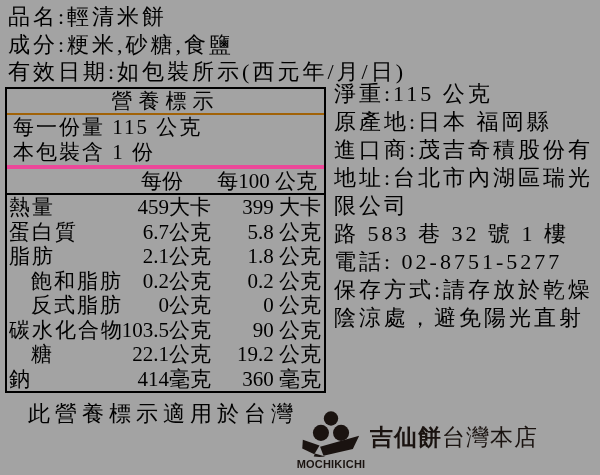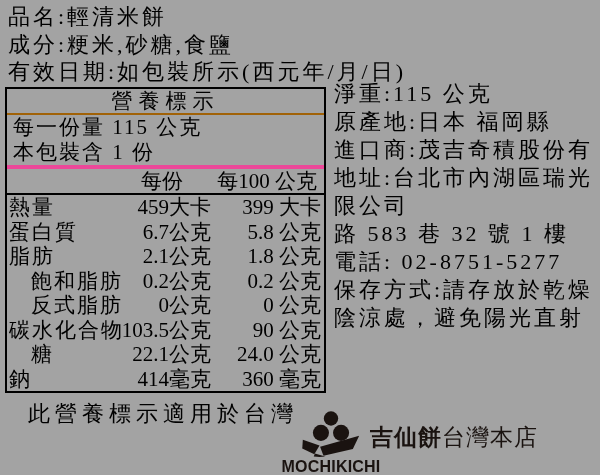--- a/index.html
+++ b/index.html
@@ -26,21 +26,21 @@
   .nt-v2{width:110px;text-align:right;padding-right:3px;white-space:nowrap;}
   
   .footnote{position:absolute;left:28px;top:399px;font-size:22px;letter-spacing:5px;white-space:nowrap;}
   
   .info-block{position:absolute;left:334px;top:80px;width:266px;font-size:22px;
     line-height:28px;letter-spacing:3px;white-space:nowrap;}
   
   .logo{position:absolute;left:294px;top:411px;display:flex;align-items:flex-start;}
   .logo-mark{display:flex;flex-direction:column;align-items:center;width:74px;}
   .logo-mark svg{width:58px;height:46px;display:block;}
-  .logo-caption{font-family:"Liberation Sans",sans-serif;font-weight:bold;font-size:16px;
+  .logo-caption{font-family:"Liberation Sans",sans-serif;font-weight:bold;font-size:11px;
     letter-spacing:0.2px;margin-top:1px;color:#1a1310;}
   .brand-text{font-size:23px;line-height:40px;margin-top:7px;margin-left:2px;
     white-space:nowrap;color:#1a1310;}
   .brand-strong{font-weight:bold;letter-spacing:1px;}
   .brand-light{font-weight:normal;letter-spacing:1px;}
 </style>
 </head>
 <body>
 
 <div class="sheet">
@@ -89,21 +89,21 @@
         <span class="nt-v2">0 公克</span>
       </div>
       <div class="nt-row">
         <span class="nt-label">碳水化合物</span>
         <span class="nt-v1">103.5公克</span>
         <span class="nt-v2">90 公克</span>
       </div>
       <div class="nt-row">
         <span class="nt-label indent">糖</span>
         <span class="nt-v1">22.1公克</span>
-        <span class="nt-v2">24.0 公克</span>
+        <span class="nt-v2">19.2 公克</span>
       </div>
       <div class="nt-row">
         <span class="nt-label">鈉</span>
         <span class="nt-v1">414毫克</span>
         <span class="nt-v2">360 毫克</span>
       </div>
     </div>
   </div>
 
   <div class="footnote">此營養標示適用於台灣</div>

